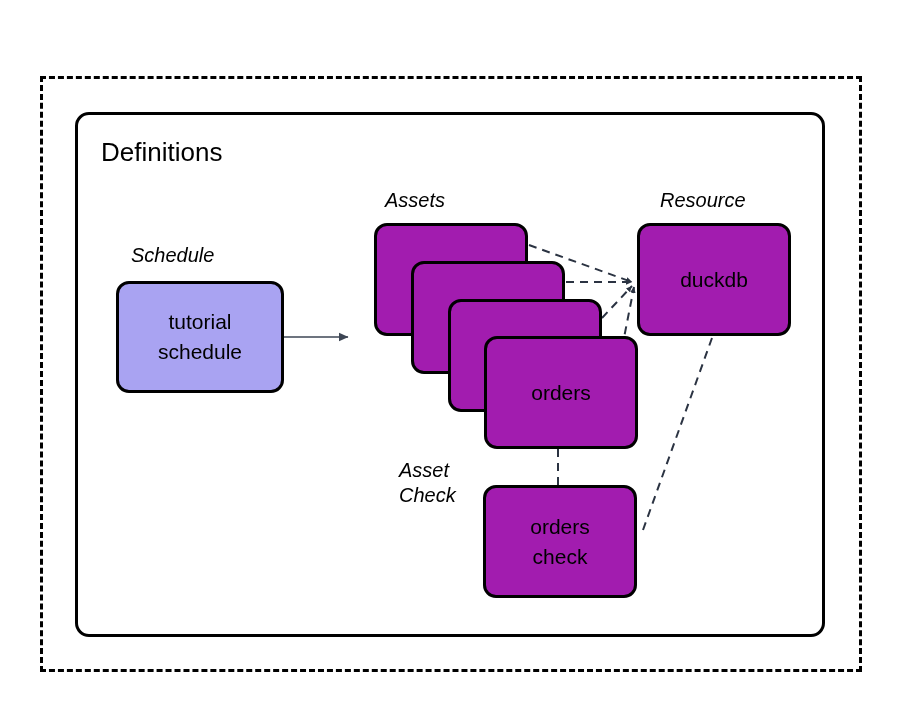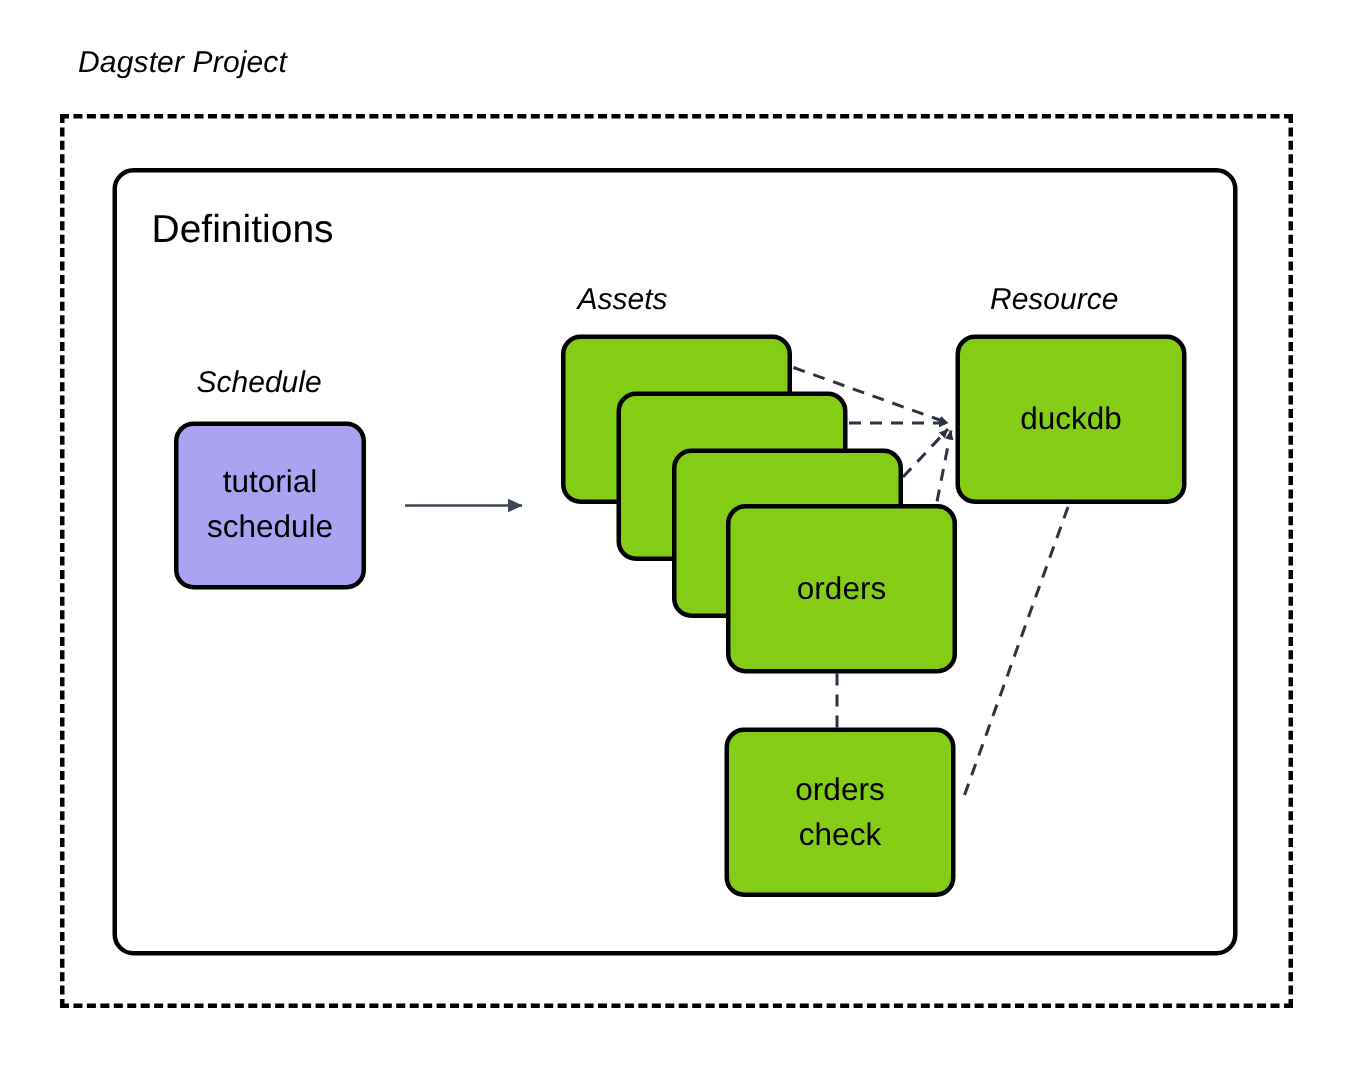--- a/index.html
+++ b/index.html
@@ -90,37 +90,37 @@
   .label-assets   { left: 385px; top: 188px; text-align: center; }
   .label-resource { left: 648px; top: 188px; margin-left: 12px; }
   .label-check    { left: 399px; top: 458px; text-align: left; }
 
   
   .node {
     position: absolute;
     box-sizing: border-box;
     border: 3.5px solid #000000;
     border-radius: 13px;
-    background: #84cc16;
+    background: #a21caf;
     display: flex;
     flex-direction: column;
     align-items: center;
     justify-content: center;
     font-size: 21px;
     color: #000000;
     line-height: 30px;
     text-align: center;
     z-index: 6;
   }
   .node-line { display: block; }
 
   .node-schedule {
     left: 116px;
     top: 281px;
-    width: 128px;
+    width: 168px;
     height: 112px;
     background: #a9a3f2;
     z-index: 6;
   }
 
   .asset-card {
     width: 154px;
     height: 113px;
   }
   .asset-card-1 { left: 374px; top: 223px; z-index: 6; }
@@ -142,30 +142,33 @@
     width: 154px;
     height: 113px;
     z-index: 6;
   }
 </style>
 </head>
 <body>
 
 <div id="canvas">
 
-  <div class="project-title">Dagster Project</div>
 
   <div class="project-boundary"></div>
 
   <div class="definitions-box"></div>
   <div class="definitions-title">Definitions</div>
 
   <div class="group-label label-schedule">Schedule</div>
   <div class="group-label label-assets">Assets</div>
   <div class="group-label label-resource">Resource</div>
+  <div class="group-label label-check">
+    <span class="node-line">Asset</span>
+    <span class="node-line">Check</span>
+  </div>
 
   <svg id="connectors" viewBox="0 0 900 713" width="900" height="713">
     <defs>
       <marker id="arrowSolid" markerWidth="11" markerHeight="11" refX="9.5" refY="5" orient="auto" markerUnits="userSpaceOnUse">
         <path d="M 0 0.4 L 10 5 L 0 9.6 z" fill="#3d4654"></path>
       </marker>
       <marker id="arrowDash" markerWidth="7" markerHeight="7" refX="6" refY="3.5" orient="auto" markerUnits="userSpaceOnUse">
         <path d="M 0 0.7 L 6.2 3.5 L 0 6.3 z" fill="#2b3342"></path>
       </marker>
     </defs>

